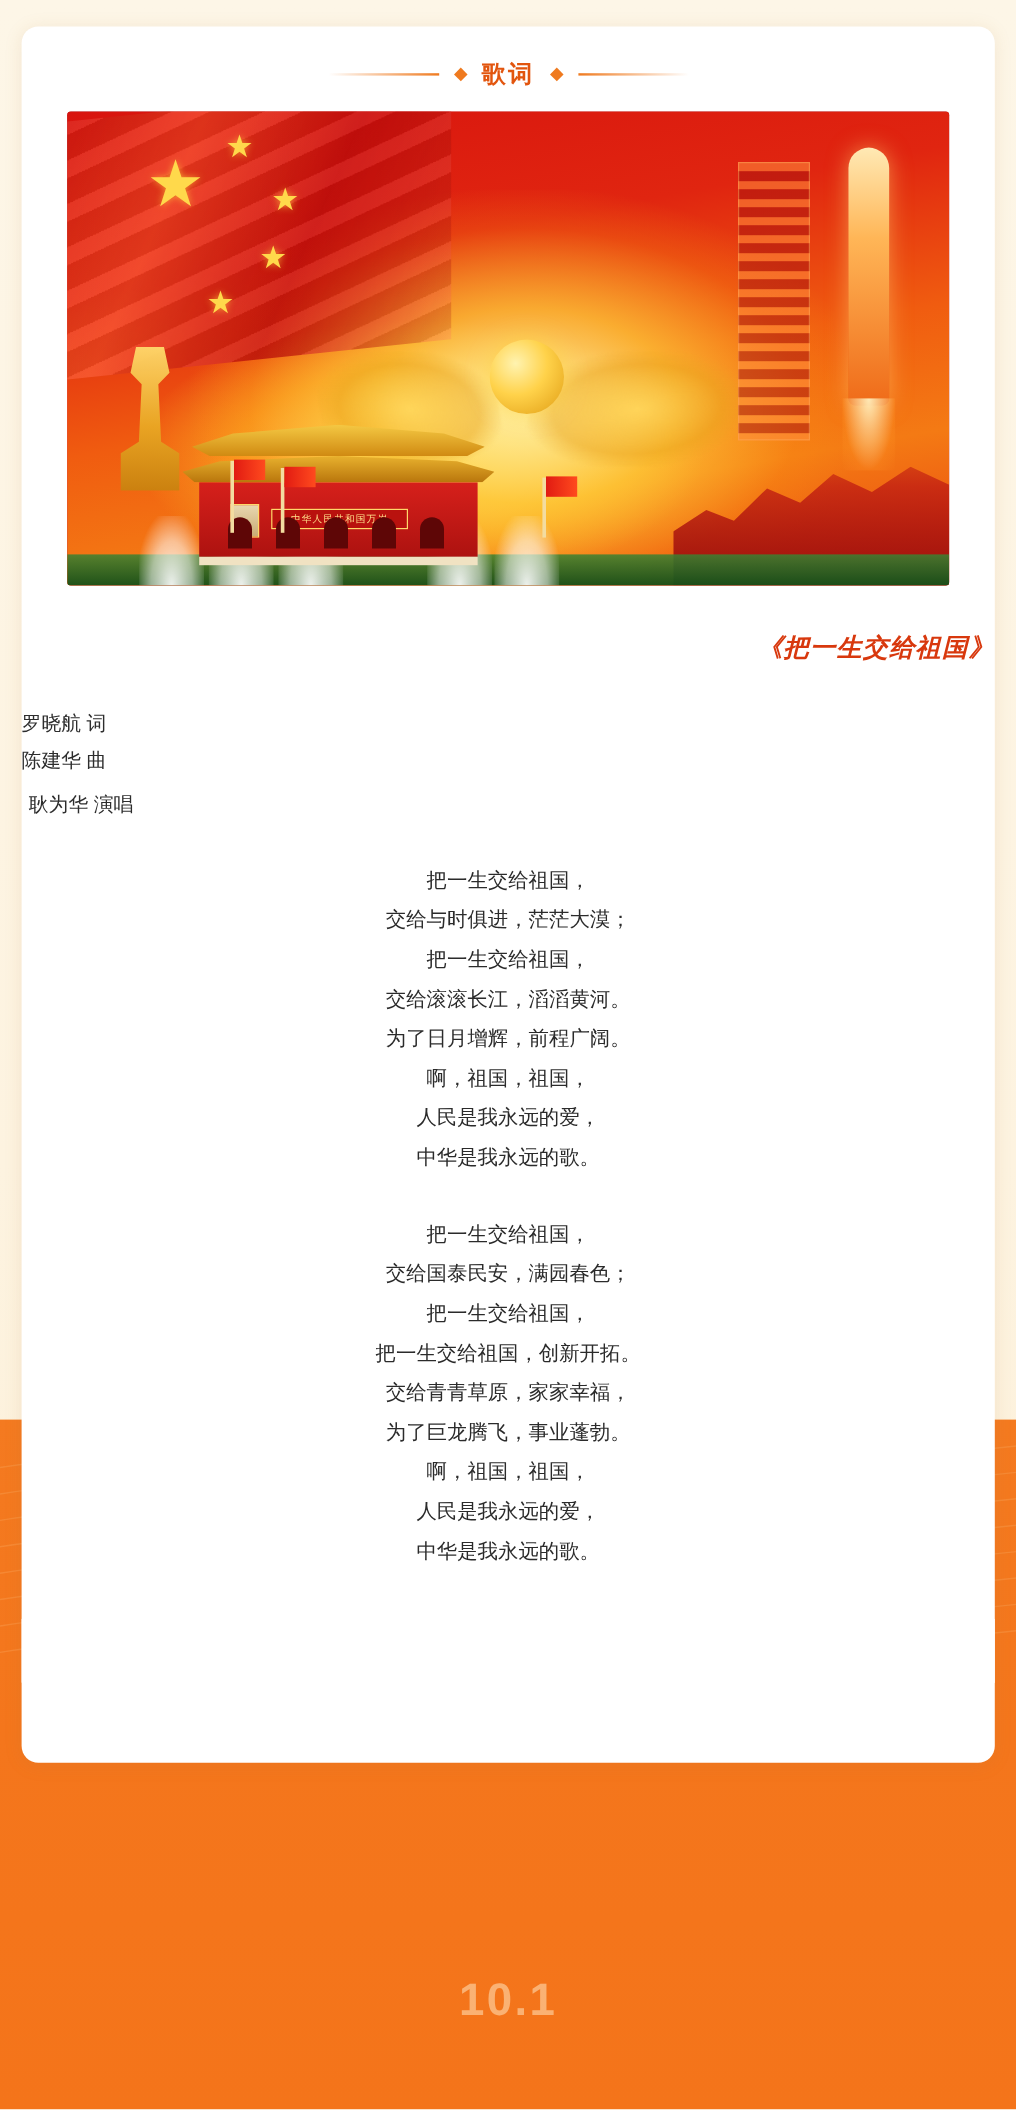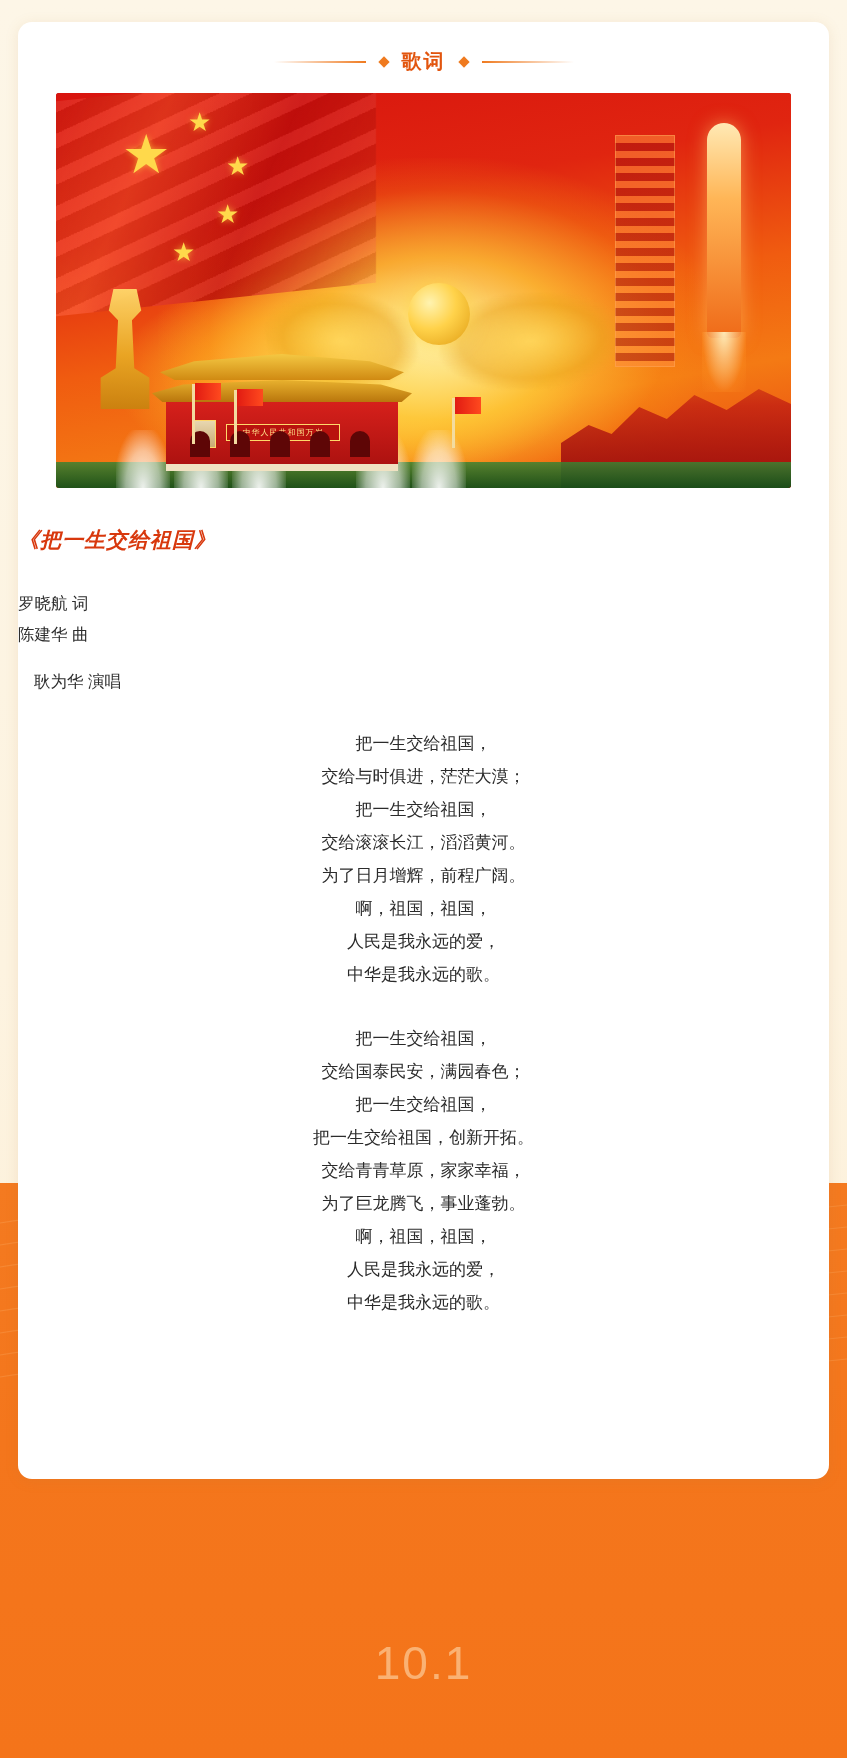--- a/index.html
+++ b/index.html
@@ -305,21 +305,21 @@
     position: absolute;
     left: 0;
     right: 0;
     bottom: 0;
     height: 26px;
     background: linear-gradient(180deg, rgba(60,130,50,0.85), rgba(20,80,25,0.95));
   }
 
   
   .song-title {
-    text-align: left;
+    text-align: right;
     font-size: 21px;
     font-weight: bold;
     font-style: italic;
     color: #d8380d;
     margin: 38px 0 0 0;
     letter-spacing: 1px;
   }
   .credits {
     margin: 34px 0 0 0;
     color: #2d2d2d;
@@ -339,22 +339,22 @@
   
   .footer {
     position: absolute;
     left: 0;
     right: 0;
     bottom: 72px;
     text-align: center;
     color: #ffd9a8;
   }
   .footer .big {
-    font-size: 46px;
-    font-weight: normal;
+    font-size: 38px;
+    font-weight: bold;
     letter-spacing: 2px;
     color: rgba(255,228,190,0.55);
     line-height: 1;
   }
   .footer .slogan {
     margin-top: 14px;
     font-size: 17px;
     font-weight: bold;
     letter-spacing: 2px;
     color: rgba(255,236,205,0.80);
@@ -435,21 +435,21 @@
       <div class="smallflag" style="left:181px; bottom:82px;"></div>
       <div class="flagpole" style="left:396px; bottom:40px; height:50px;"></div>
       <div class="smallflag" style="left:399px; bottom:74px;"></div>
     </div>
 
     <h2 class="song-title">《把一生交给祖国》</h2>
 
     <div class="credits">
       <p style="margin:0">罗晓航 词</p>
       <p style="margin:0">陈建华 曲</p>
-      <p style="margin:16px">耿为华 演唱</p>
+      <p style="margin:6px">耿为华 演唱</p>
     </div>
 
     <div class="lyrics">
       <div class="stanza">
         <p>把一生交给祖国，</p>
         <p>交给与时俱进，茫茫大漠；</p>
         <p>把一生交给祖国，</p>
         <p>交给滚滚长江，滔滔黄河。</p>
         <p>为了日月增辉，前程广阔。</p>
         <p>啊，祖国，祖国，</p>

